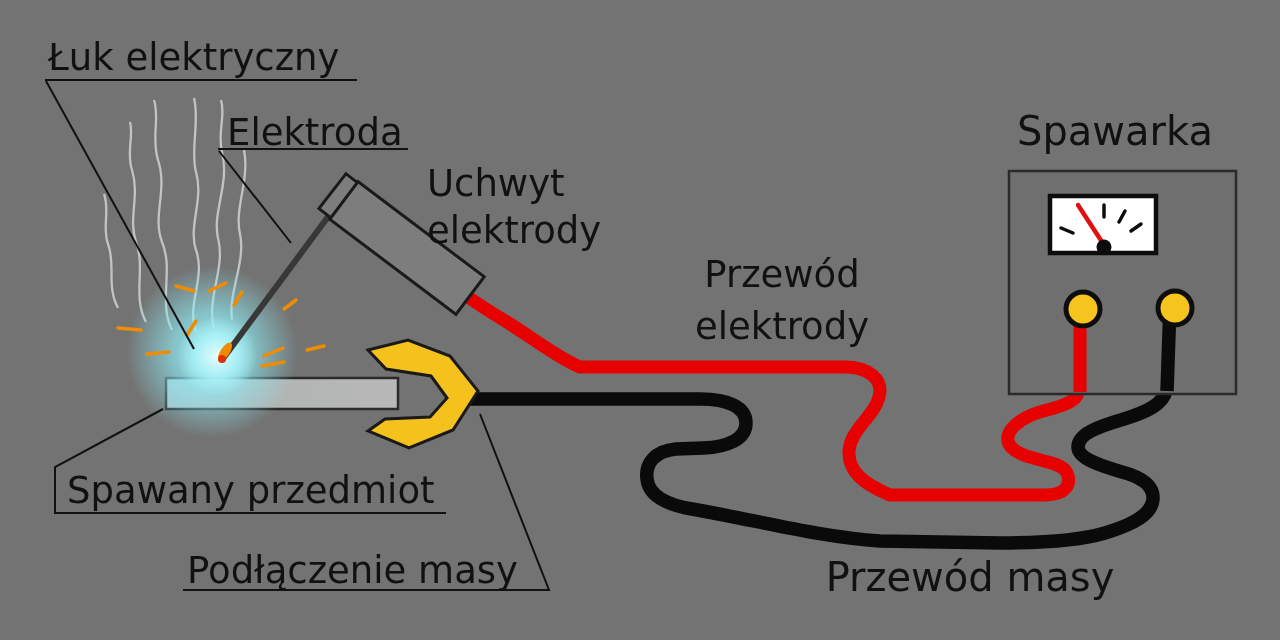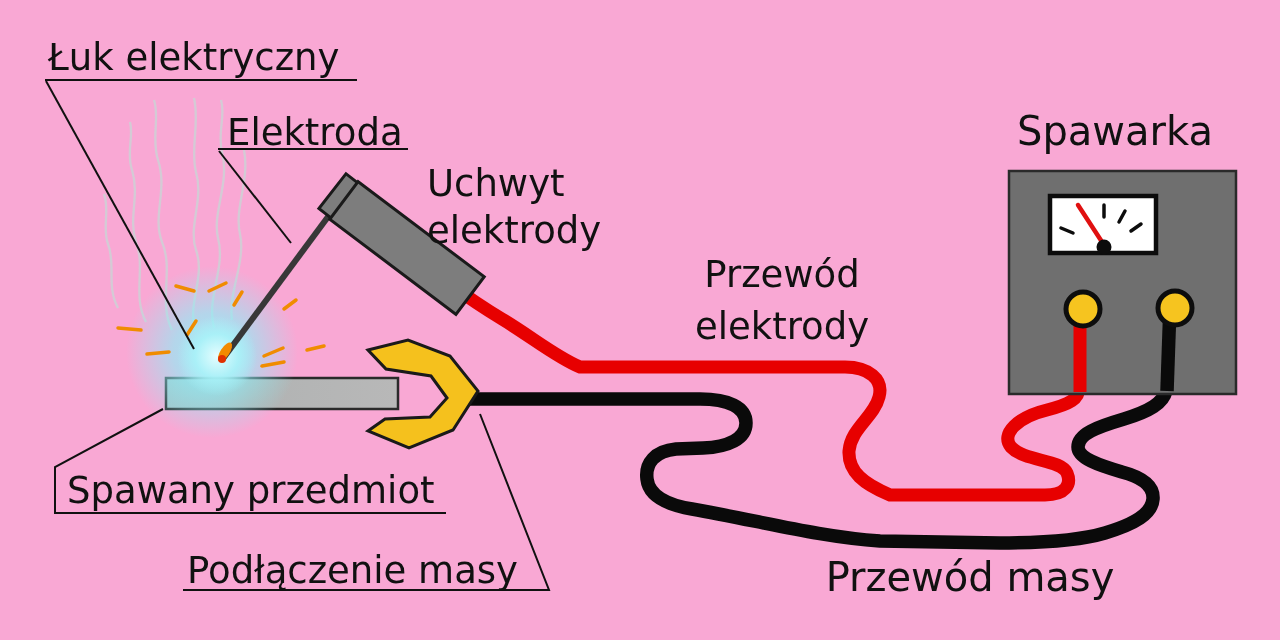--- a/index.html
+++ b/index.html
@@ -1,16 +1,16 @@
 <!DOCTYPE html>
 <html><head>
 <meta charset="utf-8">
 <style>
   html,body{margin:0;padding:0;background:#ffffff;}
-  .stage{position:relative;width:1280px;height:640px;background:#f9a8d4;overflow:hidden;
+  .stage{position:relative;width:1280px;height:640px;background:#737373;overflow:hidden;
          font-family:"DejaVu Sans", sans-serif;}
   svg{position:absolute;left:0;top:0;}
   text{fill:#111111;}
   .lbl{font-size:37px;}
   .lbl-big{font-size:40px;}
 </style>
 </head>
 <body>
 
 <div class="stage">

